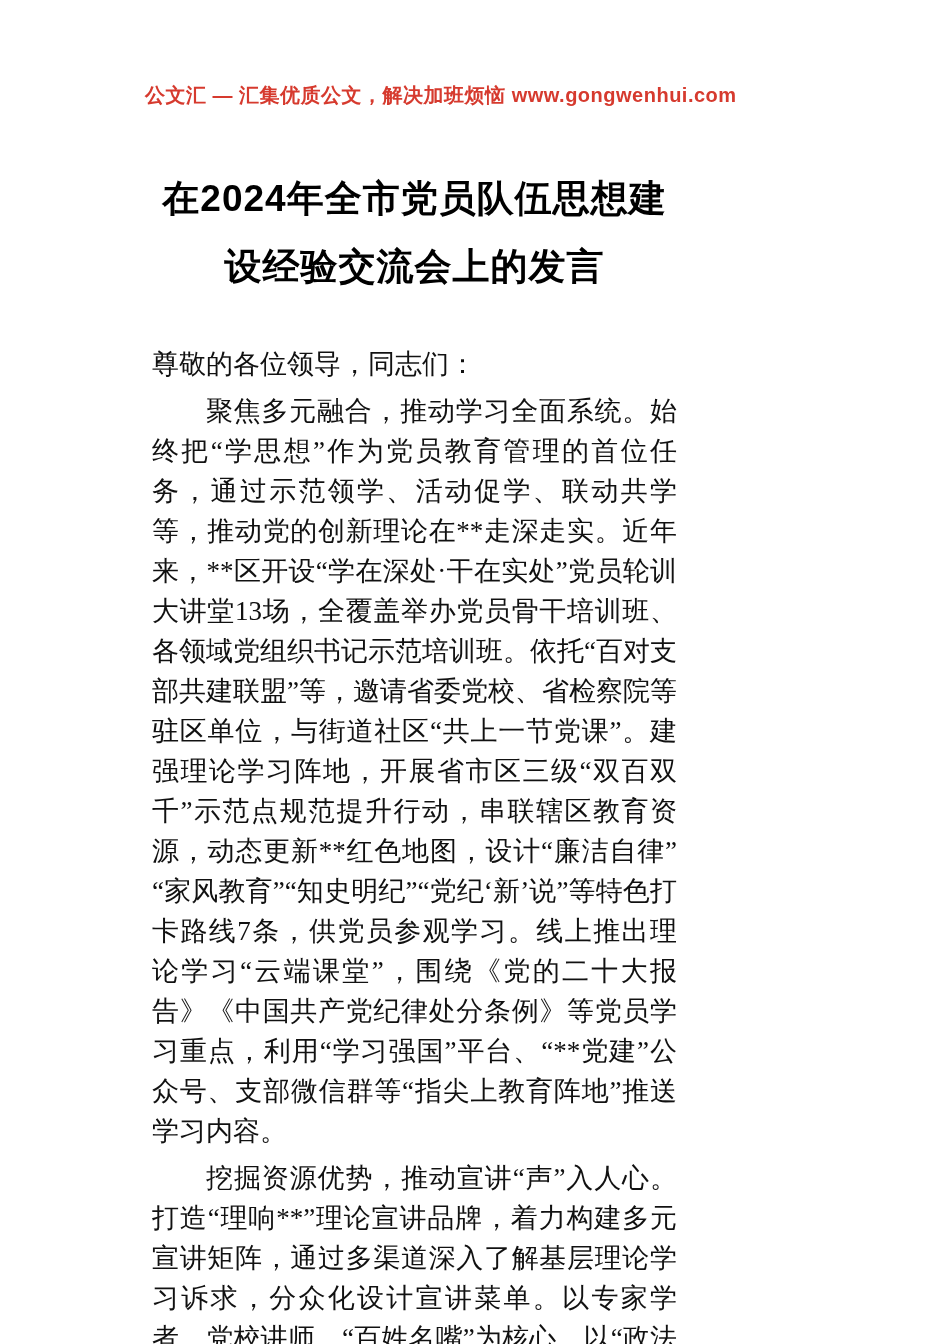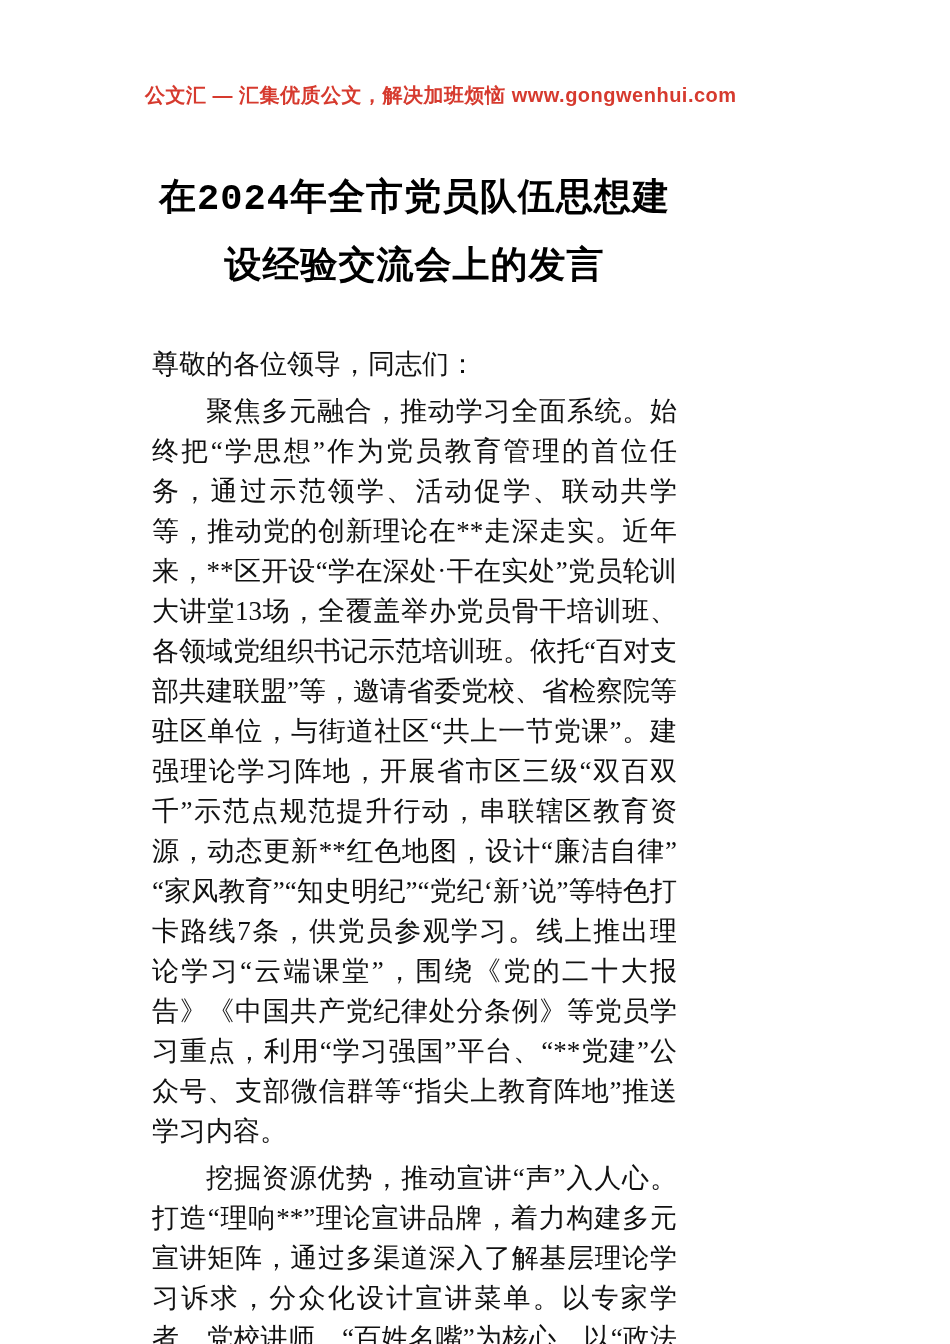--- a/index.html
+++ b/index.html
@@ -31,21 +31,21 @@
     font-family: "Liberation Sans", "DejaVu Sans", sans-serif;
     white-space: nowrap;
   }
   .doc-title {
     text-align: center;
     font-size: 37px;
     font-weight: 700;
     line-height: 1.85;
     color: #000000;
     margin: 0 0 42px 0;
-    font-family: Liberation Mono, monospace;
+    font-family: Liberation Sans, sans-serif;
     letter-spacing: 1px;
   }
   .content {
     font-size: 27px;
     line-height: 40px;
     text-align: justify;
   }
   .content p {
     margin: 7px;
   }

